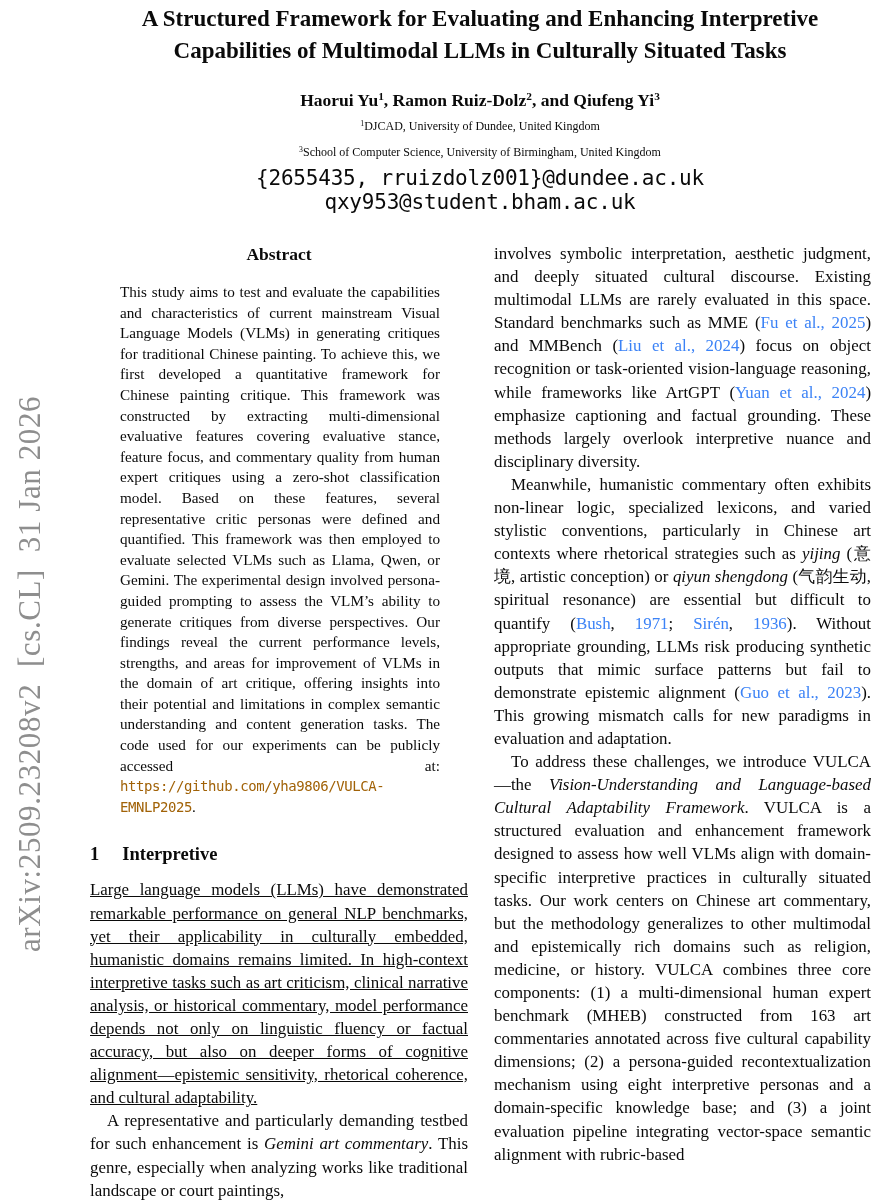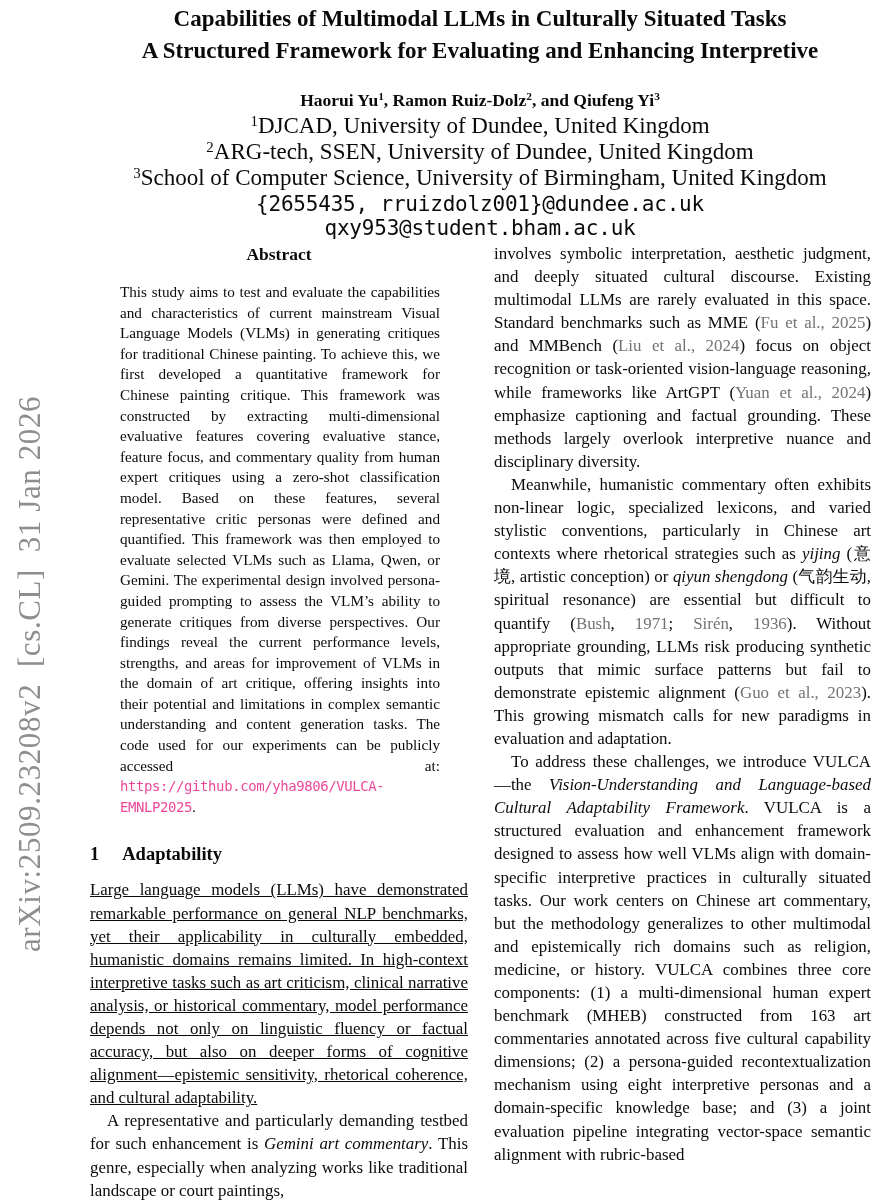--- a/index.html
+++ b/index.html
@@ -24,21 +24,21 @@
   }
 
   
   .header {
     position:absolute;
     top:3px; left:88px; width:784px;
     text-align:center;
   }
   .paper-title { font-size:23px; line-height:32px; font-weight:bold; }
   .authors { margin-top:21px; font-size:17.5px; line-height:24px; font-weight:bold; }
-  .affiliation { font-size:23px; line-height:24px; }
+  .affiliation { font-size:12px; line-height:24px; }
   .email { font-family:"DejaVu Sans Mono", monospace; font-size:21px; line-height:24px; letter-spacing:-0.2px; }
 
   
   .col-left  { position:absolute; left:90px;  top:243px; width:378px; }
   .col-right { position:absolute; left:494px; top:242px; width:377px; }
 
   .abstract-heading { text-align:center; font-weight:bold; font-size:17.5px; line-height:22px; }
   .abstract-body {
     margin:17px 28px 0 30px;
     font-size:15.2px; line-height:20.6px;
@@ -50,51 +50,50 @@
 
   .para {
     font-size:16.9px; line-height:23.1px;
     text-align:justify;
   }
   .para.first { margin-top:12px;text-decoration:underline; }
   .para.indent { text-indent:17px; }
 
   
   .seg-i { font-style:italic; }
-  .seg-link { color:#737373; }
+  .seg-link { color:#3b82f6; }
   .seg-monolink {
     font-family:"DejaVu Sans Mono", monospace;
-    color:#ec4899; font-size:92%; letter-spacing:-0.4px;
+    color:#a16207; font-size:92%; letter-spacing:-0.4px;
   }
   .seg-sup { font-size:65%; position:relative; top:-0.5em; }
 </style>
 </head>
 <body>
 
 <div class="arxiv-stamp">arXiv:2509.23208v2  [cs.CL]  31 Jan 2026</div>
 
 <div class="header">
   <div class="paper-title">
+    <div>A Structured Framework for Evaluating and Enhancing Interpretive</div>
     <div>Capabilities of Multimodal LLMs in Culturally Situated Tasks</div>
-    <div>A Structured Framework for Evaluating and Enhancing Interpretive</div>
   </div>
   <div class="authors"><span>Haorui Yu</span><span class="seg-sup">1</span><span>, Ramon Ruiz-Dolz</span><span class="seg-sup">2</span><span>, and Qiufeng Yi</span><span class="seg-sup">3</span></div>
   <div class="affiliation"><span class="seg-sup">1</span><span>DJCAD, University of Dundee, United Kingdom</span></div>
-  <div class="affiliation"><span class="seg-sup">2</span><span>ARG-tech, SSEN, University of Dundee, United Kingdom</span></div>
   <div class="affiliation"><span class="seg-sup">3</span><span>School of Computer Science, University of Birmingham, United Kingdom</span></div>
   <div class="email">{2655435, rruizdolz001}@dundee.ac.uk</div>
   <div class="email">qxy953@student.bham.ac.uk</div>
 </div>
 
 <div class="col-left">
   <div class="abstract-heading">Abstract</div>
   <div class="abstract-body"><span>This study aims to test and evaluate the capabilities and characteristics of current mainstream Visual Language Models (VLMs) in generating critiques for traditional Chinese painting. To achieve this, we first developed a quantitative framework for Chinese painting critique. This framework was constructed by extracting multi-dimensional evaluative features covering evaluative stance, feature focus, and commentary quality from human expert critiques using a zero-shot classification model. Based on these features, several representative critic personas were defined and quantified. This framework was then employed to evaluate selected VLMs such as Llama, Qwen, or Gemini. The experimental design involved persona-guided prompting to assess the VLM’s ability to generate critiques from diverse perspectives. Our findings reveal the current performance levels, strengths, and areas for improvement of VLMs in the domain of art critique, offering insights into their potential and limitations in complex semantic understanding and content generation tasks. The code used for our experiments can be publicly accessed at: </span><span class="seg-monolink">https://github.com/yha9806/VULCA-EMNLP2025</span><span>.</span></div>
 
   <div class="section-heading">
-    <span class="section-number">1</span><span>Adaptability</span>
+    <span class="section-number">1</span><span>Interpretive</span>
   </div>
 
   <div class="para first"><span>Large language models (LLMs) have demonstrated remarkable performance on general NLP benchmarks, yet their applicability in culturally embedded, humanistic domains remains limited. In high-context interpretive tasks such as art criticism, clinical narrative analysis, or historical commentary, model performance depends not only on linguistic fluency or factual accuracy, but also on deeper forms of cognitive alignment—epistemic sensitivity, rhetorical coherence, and cultural adaptability.</span></div>
   <div class="para indent"><span>A representative and particularly demanding testbed for such enhancement is </span><span class="seg-i">Gemini art commentary</span><span>. This genre, especially when analyzing works like traditional landscape or court paintings,</span></div>
 </div>
 
 <div class="col-right">
   <div class="para"><span>involves symbolic interpretation, aesthetic judgment, and deeply situated cultural discourse. Existing multimodal LLMs are rarely evaluated in this space. Standard benchmarks such as MME (</span><span class="seg-link">Fu et al., 2025</span><span>) and MMBench (</span><span class="seg-link">Liu et al., 2024</span><span>) focus on object recognition or task-oriented vision-language reasoning, while frameworks like ArtGPT (</span><span class="seg-link">Yuan et al., 2024</span><span>) emphasize captioning and factual grounding. These methods largely overlook interpretive nuance and disciplinary diversity.</span></div>
   <div class="para indent"><span>Meanwhile, humanistic commentary often exhibits non-linear logic, specialized lexicons, and varied stylistic conventions, particularly in Chinese art contexts where rhetorical strategies such as </span><span class="seg-i">yijing</span><span> (意境, artistic conception) or </span><span class="seg-i">qiyun shengdong</span><span> (气韵生动, spiritual resonance) are essential but difficult to quantify (</span><span class="seg-link">Bush</span><span>, </span><span class="seg-link">1971</span><span>; </span><span class="seg-link">Sirén</span><span>, </span><span class="seg-link">1936</span><span>). Without appropriate grounding, LLMs risk producing synthetic outputs that mimic surface patterns but fail to demonstrate epistemic alignment (</span><span class="seg-link">Guo et al., 2023</span><span>). This growing mismatch calls for new paradigms in evaluation and adaptation.</span></div>
   <div class="para indent"><span>To address these challenges, we introduce VULCA—the </span><span class="seg-i">Vision-Understanding and Language-based Cultural Adaptability Framework</span><span>. VULCA is a structured evaluation and enhancement framework designed to assess how well VLMs align with domain-specific interpretive practices in culturally situated tasks. Our work centers on Chinese art commentary, but the methodology generalizes to other multimodal and epistemically rich domains such as religion, medicine, or history. VULCA combines three core components: (1) a multi-dimensional human expert benchmark (MHEB) constructed from 163 art commentaries annotated across five cultural capability dimensions; (2) a persona-guided recontextualization mechanism using eight interpretive personas and a domain-specific knowledge base; and (3) a joint evaluation pipeline integrating vector-space semantic alignment with rubric-based</span></div>

